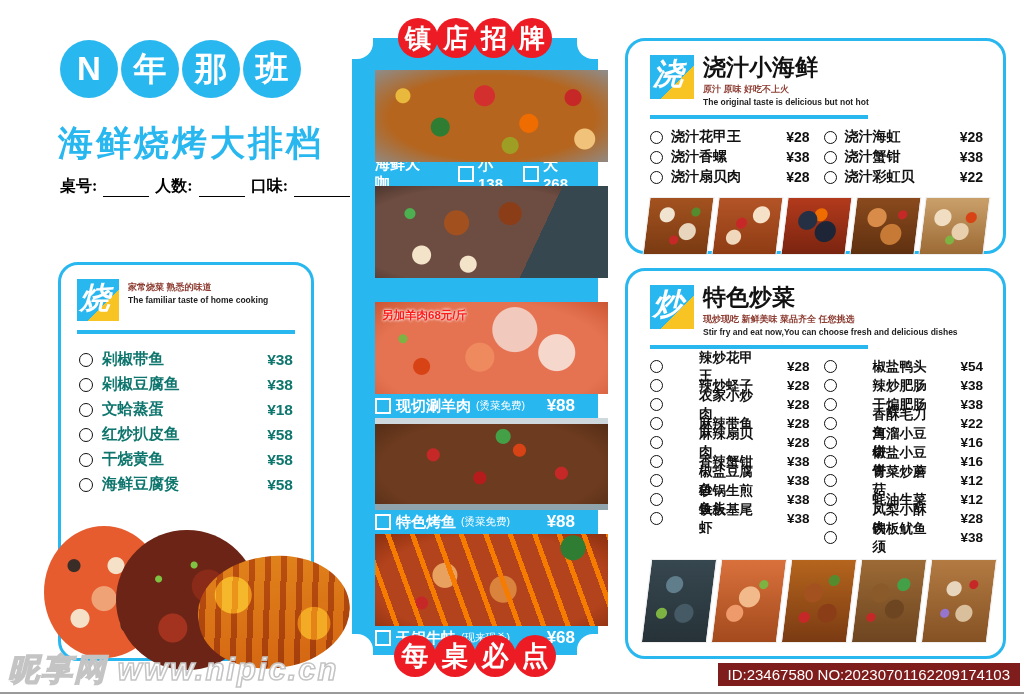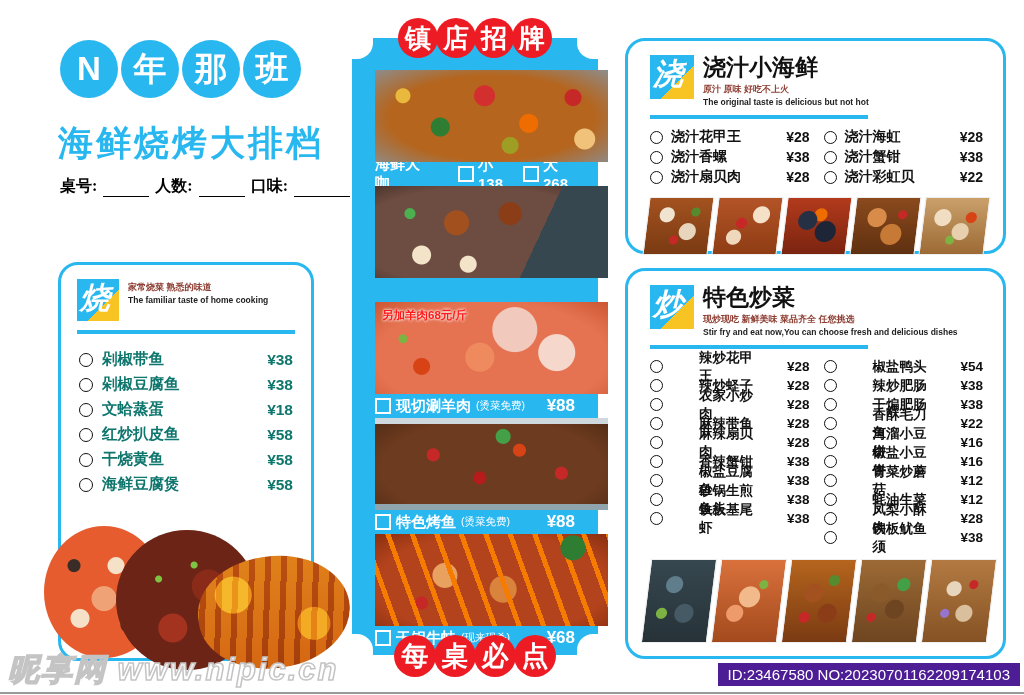--- a/index.html
+++ b/index.html
@@ -142,21 +142,21 @@
   .gE{background:radial-gradient(circle at 30% 35%,#f0ddc2 0 8px,transparent 9px),radial-gradient(circle at 60% 60%,#e8cfae 0 8px,transparent 9px),radial-gradient(circle at 75% 35%,#d84315 0 5px,transparent 6px),radial-gradient(circle at 45% 75%,#7cb342 0 4px,transparent 5px),linear-gradient(#caa06a,#9c6a35);}
   .gF{background:radial-gradient(circle at 40% 30%,#607d8b 0 8px,transparent 9px),radial-gradient(circle at 60% 65%,#455a64 0 9px,transparent 10px),radial-gradient(circle at 25% 65%,#7cb342 0 5px,transparent 6px),linear-gradient(#37474f,#263238);}
   .gG{background:radial-gradient(circle at 50% 45%,#f2b98a 0 10px,transparent 11px),radial-gradient(circle at 30% 65%,#ef9a6a 0 8px,transparent 9px),radial-gradient(circle at 70% 30%,#7cb342 0 4px,transparent 5px),linear-gradient(#d9713c,#a34a1d);}
   .gH{background:radial-gradient(circle at 40% 40%,#a3521f 0 9px,transparent 10px),radial-gradient(circle at 65% 65%,#8a3d16 0 9px,transparent 10px),radial-gradient(circle at 30% 70%,#c62828 0 5px,transparent 6px),radial-gradient(circle at 70% 25%,#558b2f 0 5px,transparent 6px),linear-gradient(#b5651d,#7a3a12);}
   .gI{background:radial-gradient(circle at 35% 40%,#8a5a2a 0 9px,transparent 10px),radial-gradient(circle at 60% 60%,#6d4520 0 9px,transparent 10px),radial-gradient(circle at 70% 30%,#43a047 0 6px,transparent 7px),radial-gradient(circle at 25% 70%,#c62828 0 4px,transparent 5px),linear-gradient(#9c6a35,#6d4520);}
   .gJ{background:radial-gradient(circle at 40% 35%,#e8d5bd 0 7px,transparent 8px),radial-gradient(circle at 60% 65%,#d9bf9c 0 8px,transparent 9px),radial-gradient(circle at 30% 65%,#9575cd 0 4px,transparent 5px),radial-gradient(circle at 70% 30%,#c62828 0 4px,transparent 5px),linear-gradient(#b37a42,#855224);}
 
   
   .wm{position:absolute;left:8px;bottom:4px;font-size:31px;font-weight:800;font-style:italic;
     color:rgba(255,255,255,0.9);-webkit-text-stroke:1.5px #c4c4c4;letter-spacing:2px;z-index:8;}
-  .stamp{position:absolute;right:4px;bottom:9px;background:#4c1d95;color:#fff;font-size:15px;
+  .stamp{position:absolute;right:4px;bottom:9px;background:#7f1d1d;color:#fff;font-size:15px;
     padding:3px 10px;z-index:8;}
   .bottom-line{position:absolute;left:0;right:0;bottom:1px;height:2px;background:#9a9a9a;z-index:7;}
 </style>
 </head>
 <body>
 
 <div id="poster">
 
   <div class="logo-row">
     <span class="lc">N</span>

